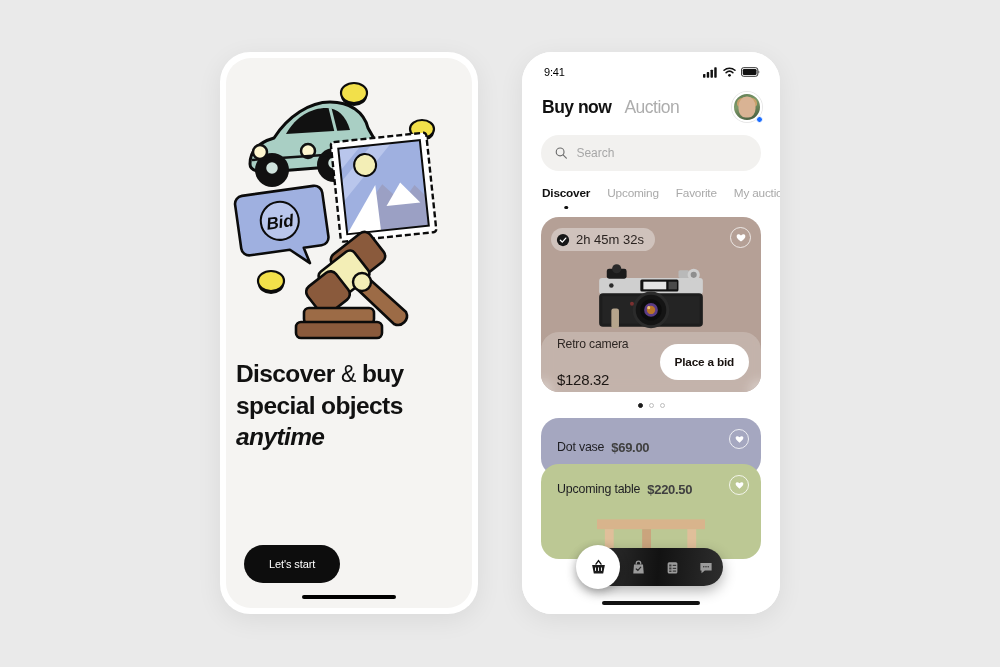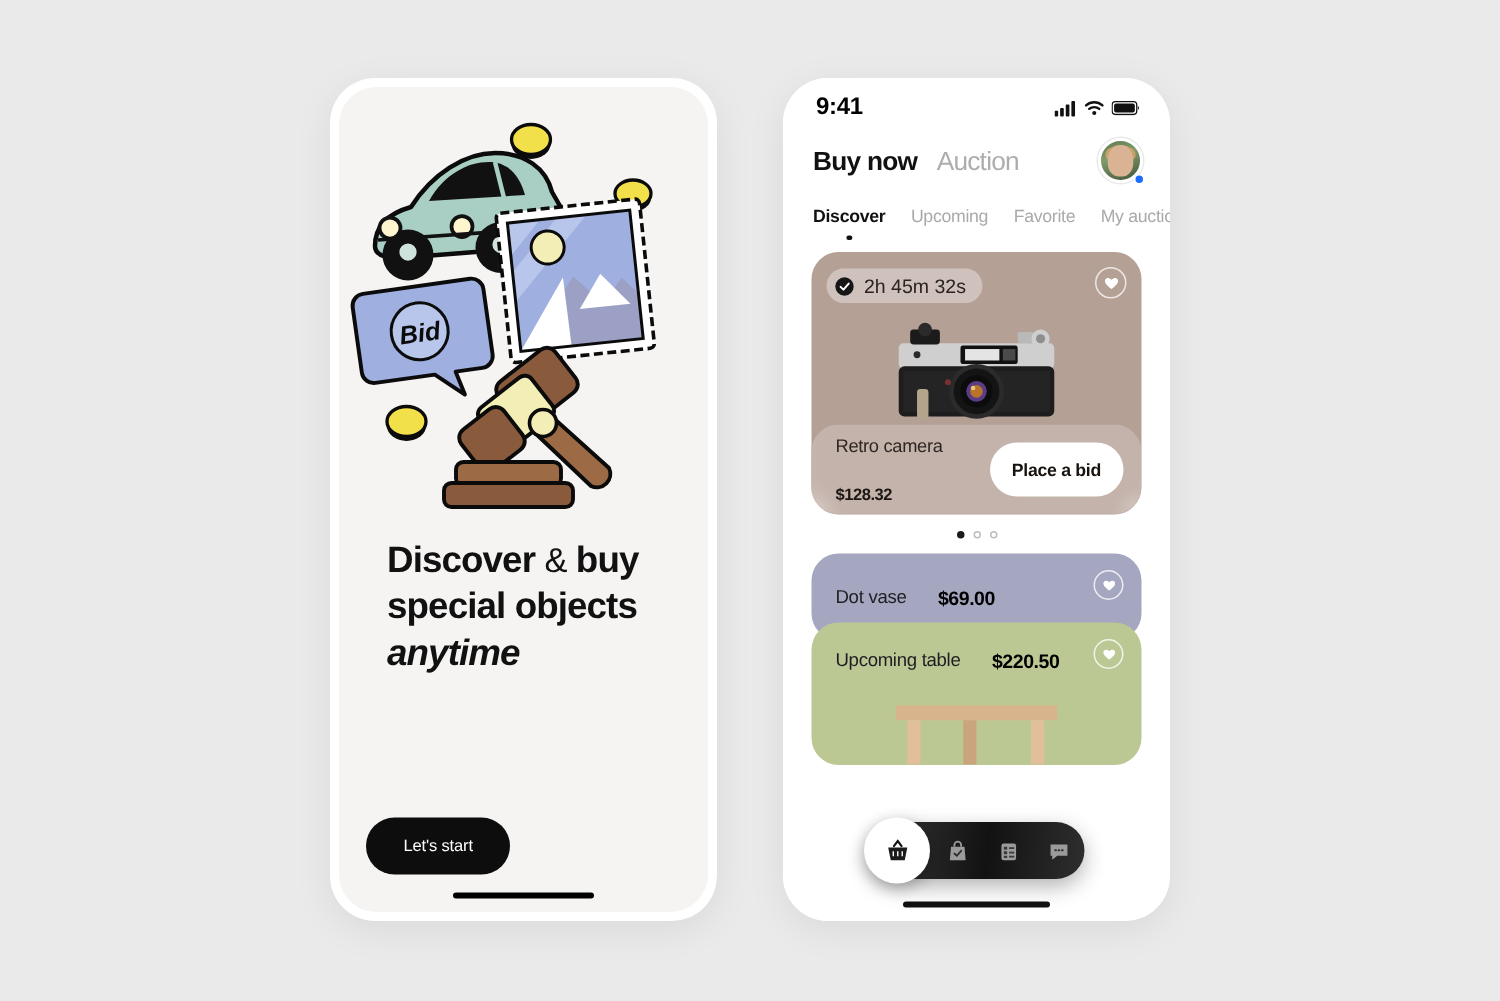--- a/index.html
+++ b/index.html
@@ -34,21 +34,21 @@
   }
   #screen-left  { background: #f5f4f2; }
   #screen-right { background: #ffffff; }
 
   
   #illustration {
     position: absolute;
     left: 0; top: 14px;
     width: 246px; height: 270px;
   }
-  .onb-text { position: absolute; left: 32px; top: 300px; width: 216px; }
+  .onb-text { position: absolute; left: 10px; top: 300px; width: 216px; }
   .onb-title {
     font-size: 24.5px;
     line-height: 31px;
     font-weight: 800;
     letter-spacing: -0.6px;
     color: #111111;
   }
   .onb-title .amp { font-weight: 400; font-size: 23px; }
   .onb-title .ital { font-style: italic; font-weight: 800; }
   .onb-sub {
@@ -79,21 +79,21 @@
     background: #000;
     border-radius: 3px;
   }
 
   
   .statusbar {
     display: flex; align-items: center; justify-content: space-between;
     padding: 12px 20px 0 22px;
     height: 28px;
   }
-  .sb-time { font-size: 16px; font-weight: 700; color: #000; letter-spacing: -0.2px; }
+  .sb-time { font-size: 11px; font-weight: 400; color: #000; letter-spacing: -0.2px; }
   .sb-right { display: flex; align-items: center; gap: 5px; }
 
   .app-header {
     display: flex; align-items: center;
     padding: 12px 18px 0 20px;
   }
   .h-tab {
     font-size: 17.5px;
     font-weight: 800;
     letter-spacing: -0.5px;
@@ -200,21 +200,21 @@
   .feat-strip {
     position: absolute; left: 0; right: 0; bottom: 0;
     height: 60px;
     background: rgba(255,255,255,0.20);
     backdrop-filter: blur(6px);
     border-radius: 18px 18px 18px 18px;
     display: flex; align-items: center;
     padding: 0 12px 0 16px;
   }
   .feat-name { font-size: 12.2px; color: #2e2724; letter-spacing: -0.2px; }
-  .feat-price { font-size: 11px; color: #1c1714; font-weight: 700; margin-top: 20px; letter-spacing: -0.3px; }
+  .feat-price { font-size: 15px; color: #1c1714; font-weight: 400; margin-top: 20px; letter-spacing: -0.3px; }
   .bid-btn {
     margin-left: auto;
     background: #ffffff; border: none;
     border-radius: 19px;
     padding: 11px 15px;
     font-size: 11.8px; font-weight: 700; color: #18120f;
     font-family: "Liberation Sans", sans-serif;
     letter-spacing: -0.2px; cursor: pointer;
   }
 
@@ -231,25 +231,24 @@
 
   .list { margin: 10px 19px 0 19px; position: relative; }
   .list-card {
     position: relative;
     border-radius: 18px;
     height: 58px;
     display: flex; align-items: center;
     padding: 0 16px;
     margin-top: -12px;
     cursor: pointer;
-    gap: 14px;
   }
   .list-card:first-child { margin-top: 0; }
   .lc-name { font-size: 12.4px; color: #1e1e22; letter-spacing: -0.2px; }
-  .lc-price { font-size: 13px; font-weight: 800; color: #000000; margin-left: 7px; letter-spacing: -0.3px; }
+  .lc-price { font-size: 13px; font-weight: 800; color: #404040; margin-left: 7px; letter-spacing: -0.3px; }
   .lc-heart {
     position: absolute; right: 12px; top: 11px;
     width: 20px; height: 20px; border-radius: 50%;
     border: 1.2px solid rgba(255,255,255,0.8);
     display: flex; align-items: center; justify-content: center;
   }
 
   
   .table-photo {
     position: absolute; left: 50%; transform: translateX(-50%);
@@ -393,20 +392,27 @@
         <div class="h-tab inactive">Auction</div>
         <div class="avatar-wrap">
           <div class="avatar">
             <div class="hair"></div>
             <div class="face"></div>
           </div>
           <div class="avatar-dot"></div>
         </div>
       </div>
 
+      <div class="searchbar">
+        <svg width="14" height="14" viewBox="0 0 16 16">
+          <circle cx="6.6" cy="6.6" r="5" fill="none" stroke="#6d6d6d" stroke-width="1.5"></circle>
+          <path d="M10.4 10.4 L14.6 14.6" stroke="#6d6d6d" stroke-width="1.5" stroke-linecap="round"></path>
+        </svg>
+        <input placeholder="Search" style="">
+      </div>
 
       <div class="chips">
         <div class="chip active">Discover</div>
         <div class="chip">Upcoming</div>
         <div class="chip">Favorite</div>
         <div class="chip">My auction</div>
       </div>
 
       <div class="featured">
         <div class="timer">

